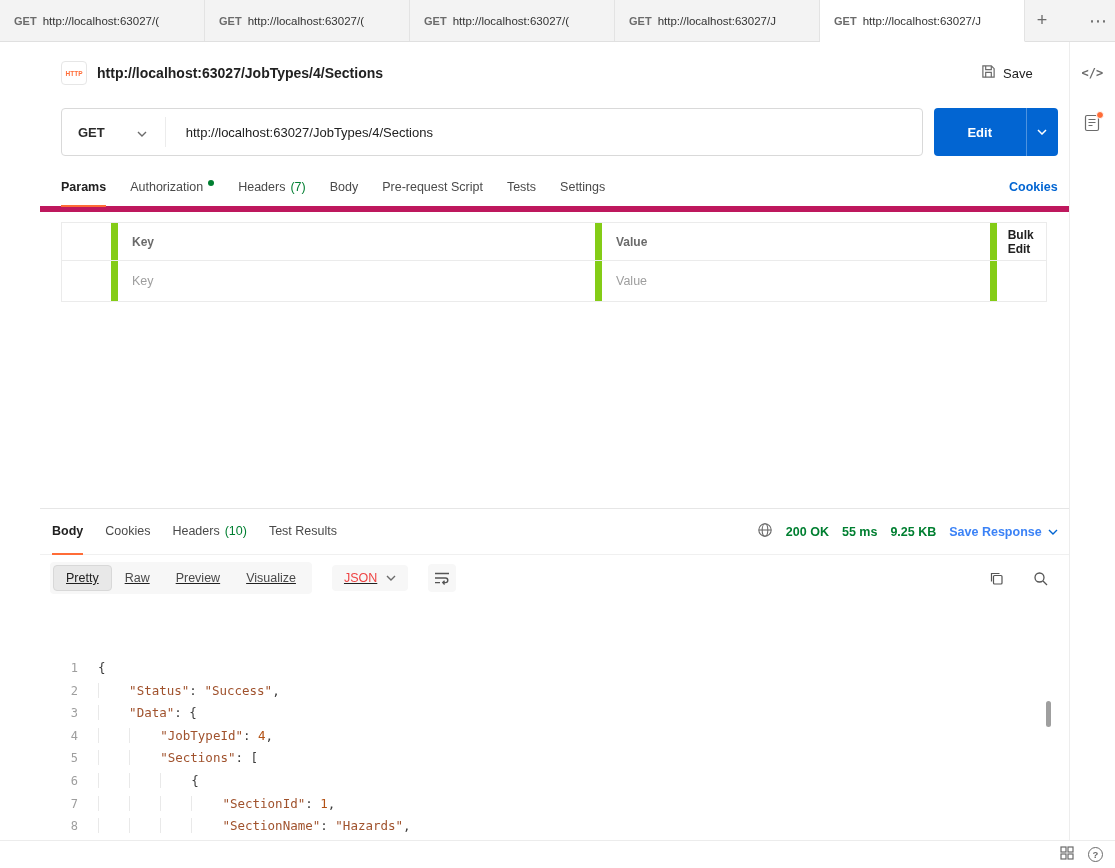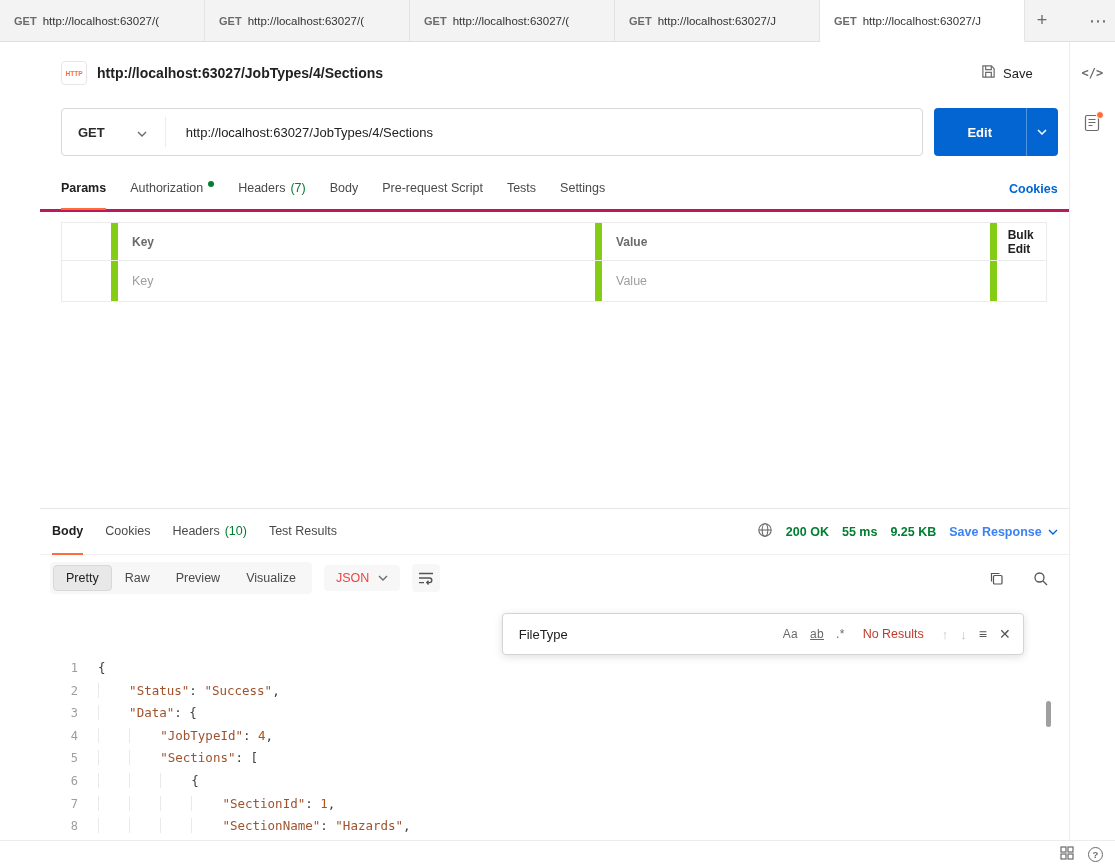--- a/index.html
+++ b/index.html
@@ -46,21 +46,21 @@
     padding-left:20px; height:30px; background:transparent; }
   .send-btn { width:124px; height:48px; background:#0265d2; border-radius:4px;
     display:flex; color:#fff; cursor:pointer; }
   .send-main { flex:1; display:flex; align-items:center; justify-content:center;
     font-size:13px; font-weight:700; }
   .send-caret { width:32px; display:flex; align-items:center; justify-content:center;
     border-left:1px solid rgba(255,255,255,.3); }
 
   
   .req-tabs { height:44px; display:flex; align-items:stretch; gap:24px;
-    padding:0 11px 0 21px; border-bottom:3px solid #be185d; font-size:12.5px; }
+    padding:0 11px 0 21px; border-bottom:6px solid #be185d; font-size:12.5px; }
   .rtab { display:flex; align-items:center; gap:5px; color:#4a4a4a; cursor:pointer;
     border-bottom:2px solid transparent; margin-bottom:-1px; }
   .rtab.active { color:#212121; border-bottom-color:#ff6c37; font-weight:700; }
   .dot { width:6px; height:6px; border-radius:50%; background:#007f31; margin-top:-8px; }
   .count { color:#007f31; }
   .cookies-link { margin-left:auto; align-self:center; color:#0265d2; font-weight:700;
     font-size:12.5px; cursor:pointer; }
 
   
   .qp-label { padding:14px 0 0 21px; font-size:12px; font-weight:700; color:#6b6b6b; }
@@ -79,22 +79,22 @@
 
   
   .resp { border-top:1px solid #e6e6e6; display:flex; flex-direction:column; height:332px; }
   .resp-head { height:46px; display:flex; align-items:stretch; gap:22px;
     padding:0 11px 0 12px; border-bottom:1px solid #f0f0f0; font-size:12.5px; }
   .resp-meta { margin-left:auto; display:flex; align-items:center; gap:13px; }
   .meta-green { color:#007f31; font-weight:700; font-size:12.5px; }
   .save-resp { color:#3b82f6; font-weight:700; display:flex; align-items:center;
     gap:6px; cursor:pointer;justify-content:space-between; }
 
-  .resp-toolbar { height:46px; display:flex; align-items:center; gap:12px;
-    padding:0 14px 0 10px; }
+  .resp-toolbar { height:46px; display:flex; align-items:center; gap:20px;
+    padding:0 14px 0 10px;text-decoration:underline; }
   .seg-group { display:flex; background:#f7f7f7; border-radius:4px; padding:3px; }
   .seg { padding:5px 12px; font-size:12.5px; color:#4a4a4a; border-radius:4px;
     cursor:pointer; border:1px solid transparent; }
   .seg.active { background:#e8e8e8; border-color:#d8d8d8; color:#212121; }
   .fmt-dd { display:flex; align-items:center; gap:9px; background:#f7f7f7;
     border-radius:4px; padding:6px 12px; font-size:12.5px; color:#ef4444; cursor:pointer; }
   .icon-btn { width:28px; height:28px; display:flex; align-items:center;
     justify-content:center; border-radius:4px; cursor:pointer; color:#555; }
   .icon-btn.gbg { background:#f7f7f7; }
   .toolbar-right { margin-left:auto; display:flex; align-items:center; gap:16px; }
@@ -319,31 +319,20 @@
             <svg width="15" height="15" viewBox="0 0 15 15" fill="none" stroke="#555" stroke-width="1.3">
                 <circle cx="6.5" cy="6.5" r="4.5"></circle>
                 <path d="M10 10l4 4"></path>
               </svg>
           </div>
         </div>
       </div>
 
       <div class="code-wrap">
 
-        <div class="find-bar">
-          <input class="find-input" value="FileType" style="">
-          <span class="find-opt">Aa</span>
-          <span class="find-opt ul">ab</span>
-          <span class="find-opt">.*</span>
-          <span class="no-results">No Results</span>
-          <span class="find-nav">↑</span>
-          <span class="find-nav">↓</span>
-          <span class="find-ic">≡</span>
-          <span class="find-ic">✕</span>
-        </div>
 
         <div>
             <div class="code-line">
               <span class="ln">1</span>
               <span class="ct"><span class="tk-punc">{</span></span>
             </div>
             <div class="code-line">
               <span class="ln">2</span>
               <span class="ct"><span class="ig">    </span><span class="tk-key">"Status"</span><span class="tk-punc">: </span><span class="tk-str">"Success"</span><span class="tk-punc">,</span></span>
             </div>

